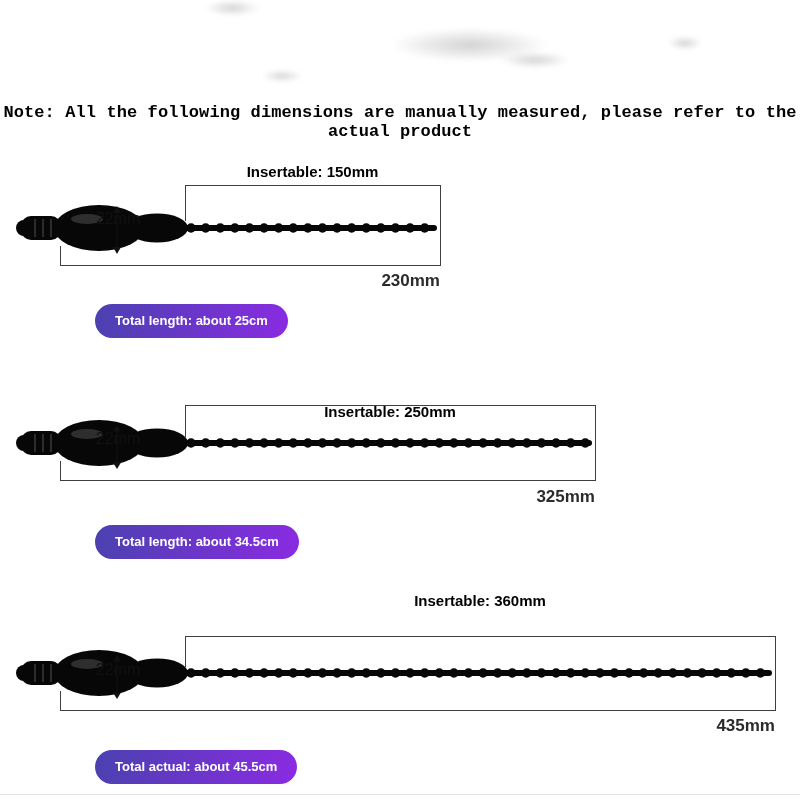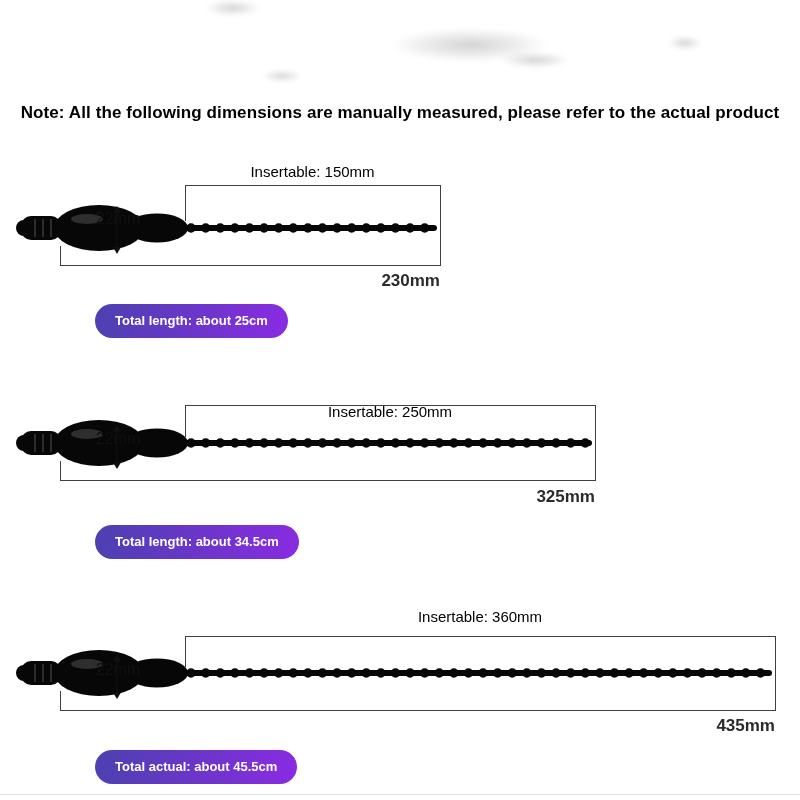--- a/index.html
+++ b/index.html
@@ -2,27 +2,27 @@
 <html style="--badge-gradient-start: #4b41b0; --badge-gradient-end: #8a2be2; --badge-text: #ffffff; --product: #070707; --dimension-line: #3f3f3f;"><head>
 <meta charset="utf-8">
 <style>
   html,body{margin:0;padding:0;background:#fff;}
   .canvas{
     position:relative;width:800px;height:800px;background:#ffffff;overflow:hidden;
     font-family:"Liberation Sans",sans-serif;color:#000;
   }
   .note{
     position:absolute;top:103px;left:0;width:100%;text-align:center;
-    font-size:17px;font-weight:bold;letter-spacing:0.1px;color:#000;
+    font-size:17px;font-weight:bold;letter-spacing:0.1px;color:#000;font-family:Liberation Mono, monospace;
   }
   
   .dline{position:absolute;background:#3f3f3f;}
   .h{height:1px;} .v{width:1px;}
   
-  .ins-label{position:absolute;font-weight:normal;font-size:15px;text-align:center;color:#000;}
+  .ins-label{position:absolute;font-weight:bold;font-size:15px;text-align:center;color:#000;}
   .len-label{position:absolute;font-size:17px;text-align:right;color:#2b2b2b;font-weight:bold;}
   .wlabel{position:absolute;font-size:16px;color:#111;text-align:center;width:60px;margin-top:24px;}
   .badge{
     position:absolute;left:95px;min-width:150px;padding:0 20px;height:34px;line-height:34px;
     text-align:left;color:#fff;font-size:13px;font-weight:bold;border-radius:17px;
     background:linear-gradient(100deg,var(--badge-gradient-start,#4b41b0),var(--badge-gradient-end,#8a2be2));
     box-sizing:border-box;
   }
   .product{position:absolute;}
   .product .ink{fill:#070707;}
@@ -54,21 +54,21 @@
   .r2-bottom{left:60px;top:480px;width:536px;}
   .r2-ticktotal{left:60px;top:461px;height:19px;}
   .r2-tickins{left:185px;top:405px;height:32px;}
   .r2-product{left:15px;top:413px;}
   .r2-w{left:88px;top:406px;}
   .r2-arrow{left:111px;top:425px;}
   .r2-len{left:60px;width:535px;top:487px;}
   .r2-badge{top:525px;}
 
   
-  .r3-ins{left:185px;width:590px;top:608px;text-align:center;}
+  .r3-ins{left:185px;width:590px;top:592px;text-align:center;}
   .r3-top{left:185px;top:636px;width:591px;}
   .r3-right{left:775px;top:636px;height:74px;}
   .r3-bottom{left:60px;top:710px;width:716px;}
   .r3-ticktotal{left:60px;top:691px;height:19px;}
   .r3-tickins{left:185px;top:636px;height:31px;}
   .r3-product{left:15px;top:643px;}
   .r3-w{left:88px;top:637px;}
   .r3-arrow{left:111px;top:655px;}
   .r3-len{left:60px;width:715px;top:716px;}
   .r3-badge{top:750px;}

